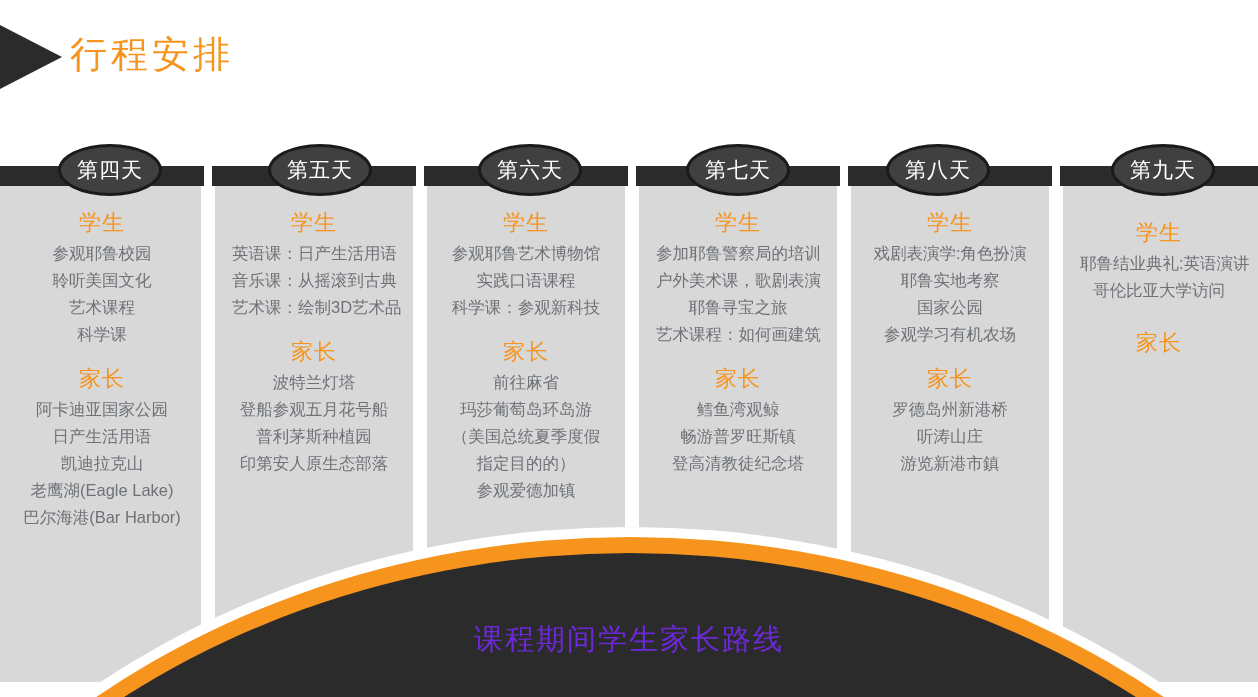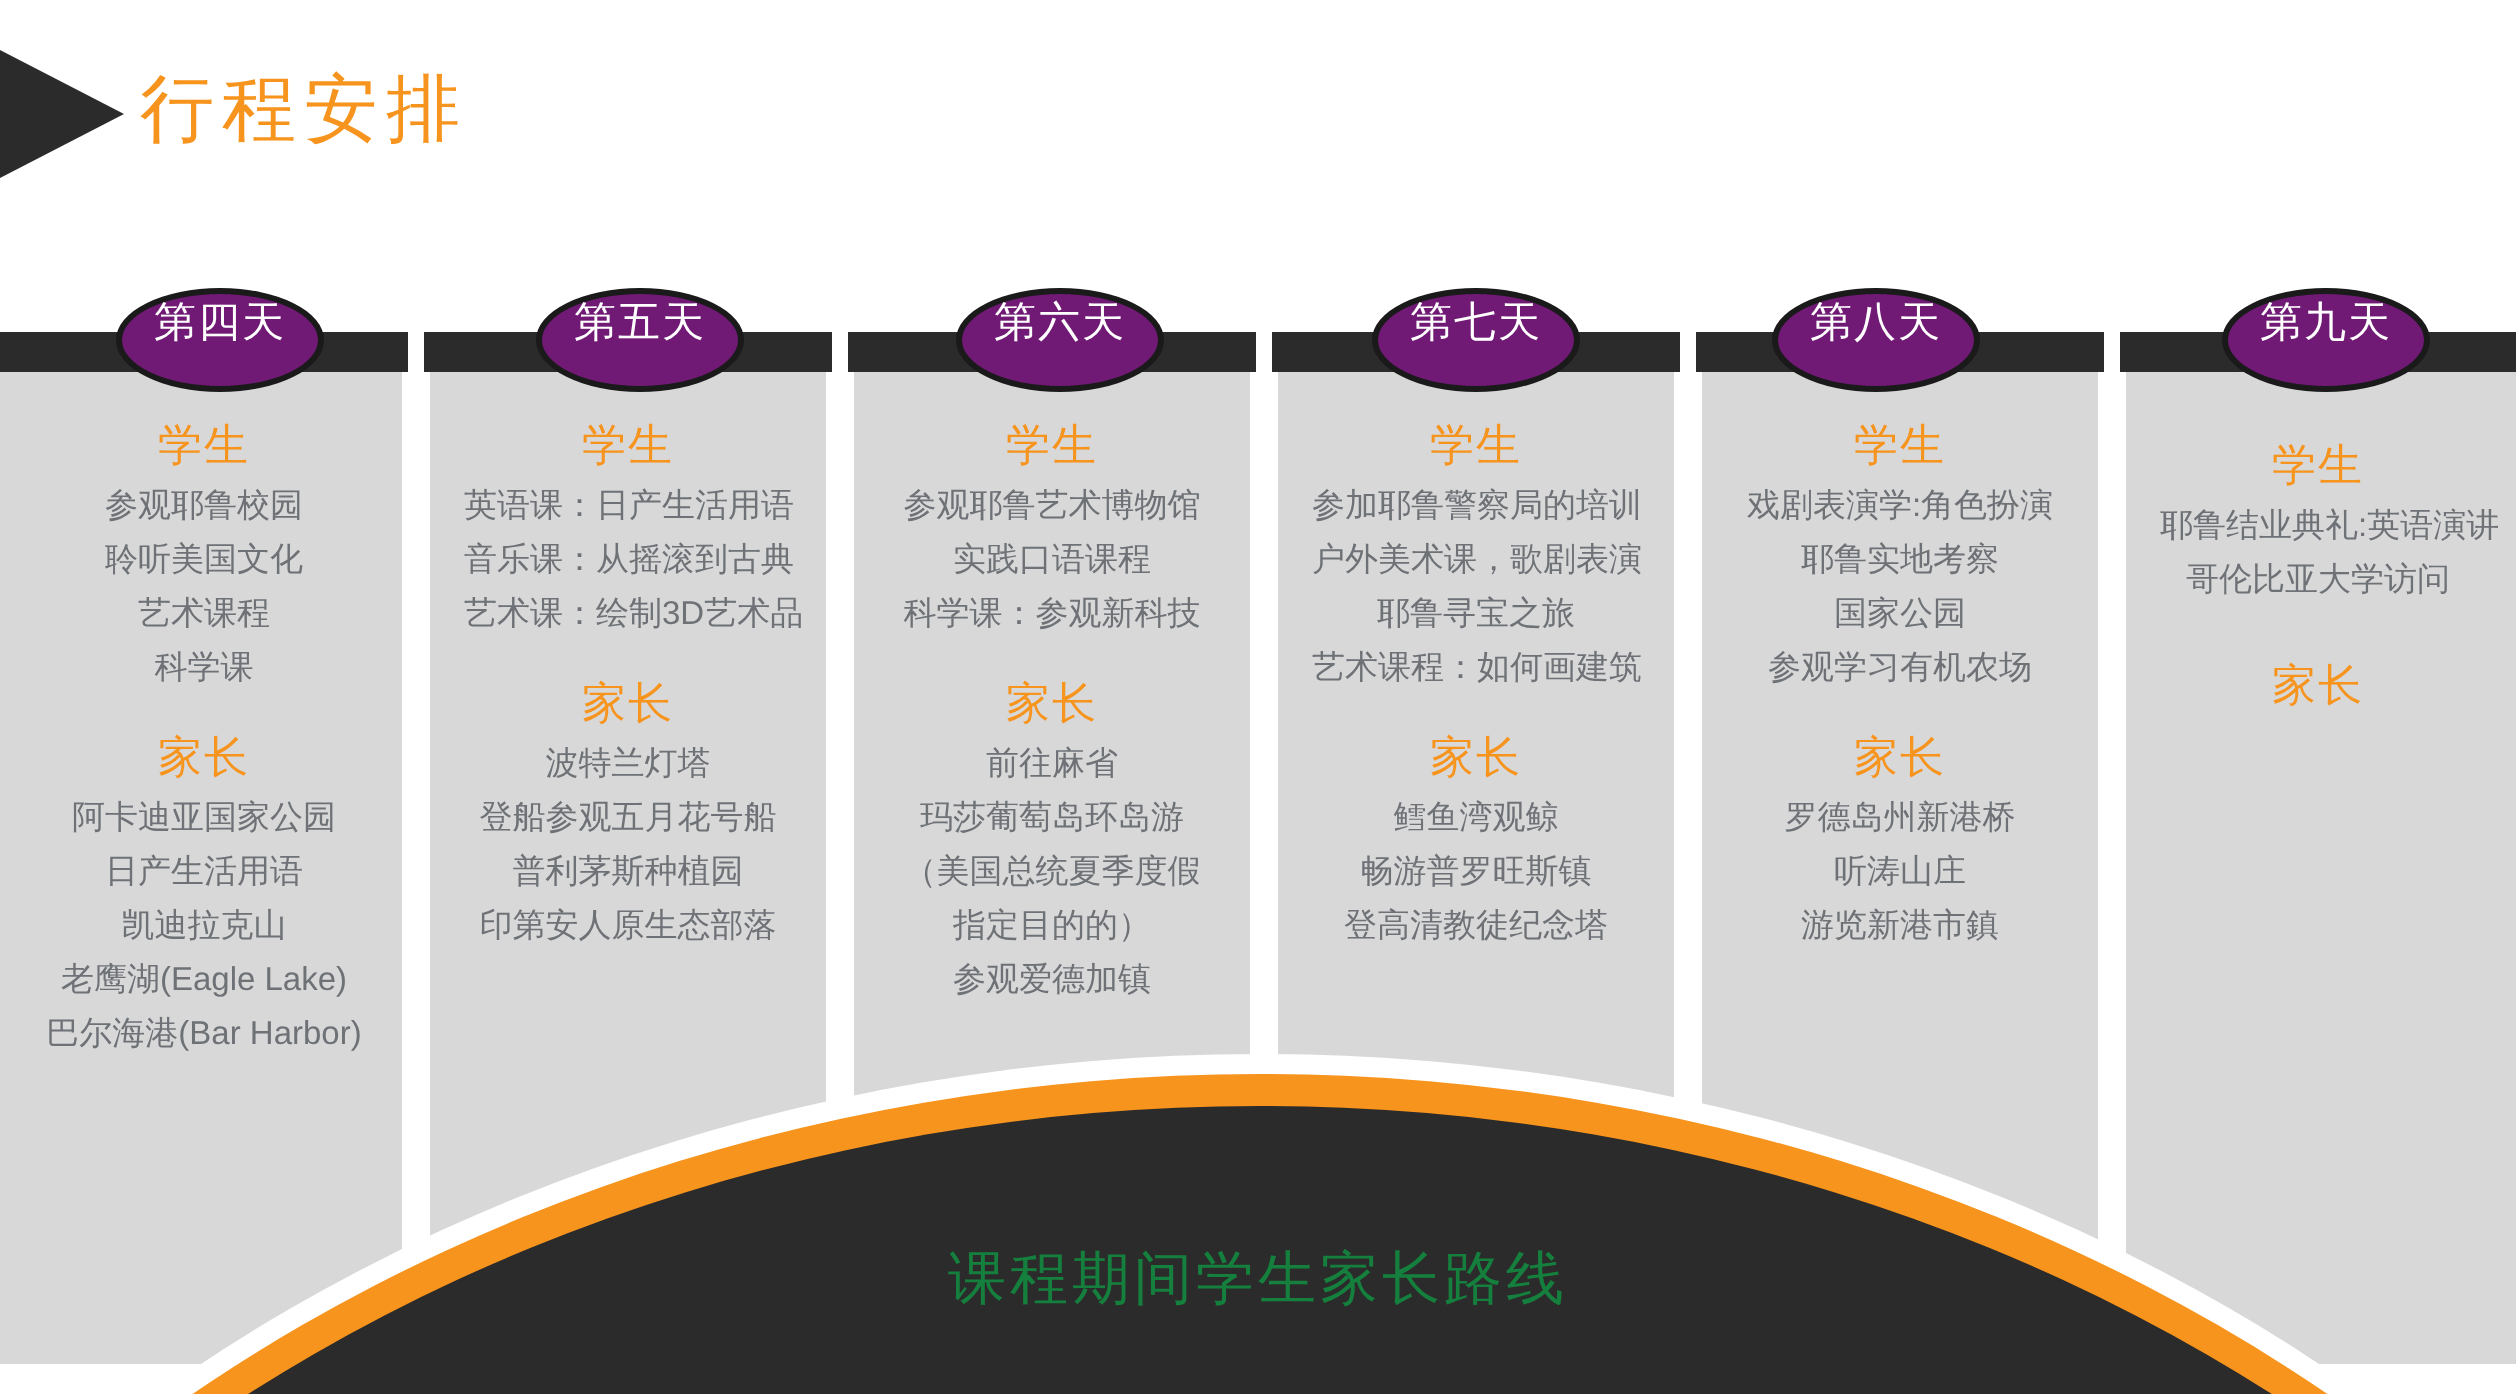--- a/index.html
+++ b/index.html
@@ -50,24 +50,24 @@
     box-sizing:border-box;
   }
   .col:first-child .col-panel{border-left:none;}
   .col:last-child .col-panel{border-right:none;}
 
   .pill{
     position:absolute;top:-22px;left:50%;
     transform:translateX(-50%);
     width:104px;height:52px;
     border-radius:50%;
-    background:#701a75;
+    background:#404040;
     border:3px solid #1a1a1a;
     box-sizing:border-box;
-    display:flex;align-items:flex-start;justify-content:center;
+    display:flex;align-items:center;justify-content:center;
     z-index:6;
   }
   .pill-label{
     font-size:21px;color:#ffffff;white-space:nowrap;letter-spacing:1px;
   }
 
   .col-content{
     position:absolute;left:0;top:42px;width:100%;
     text-align:center;
     padding:0 20px;
@@ -111,21 +111,21 @@
   }
   .arc-dark{
     position:absolute;left:-222px;bottom:-1330px;
     width:1704px;height:1474px;
     border-radius:50%;
     background:#2b2b2b;
   }
   .arc-caption{
     position:absolute;left:0;bottom:37px;width:100%;
     text-align:center;
-    color:#15803d;
+    color:#6d28d9;
     font-size:29px;
     letter-spacing:2px;
     z-index:10;
   }
 </style>
 </head>
 <body>
 
 <div class="slide">
 

